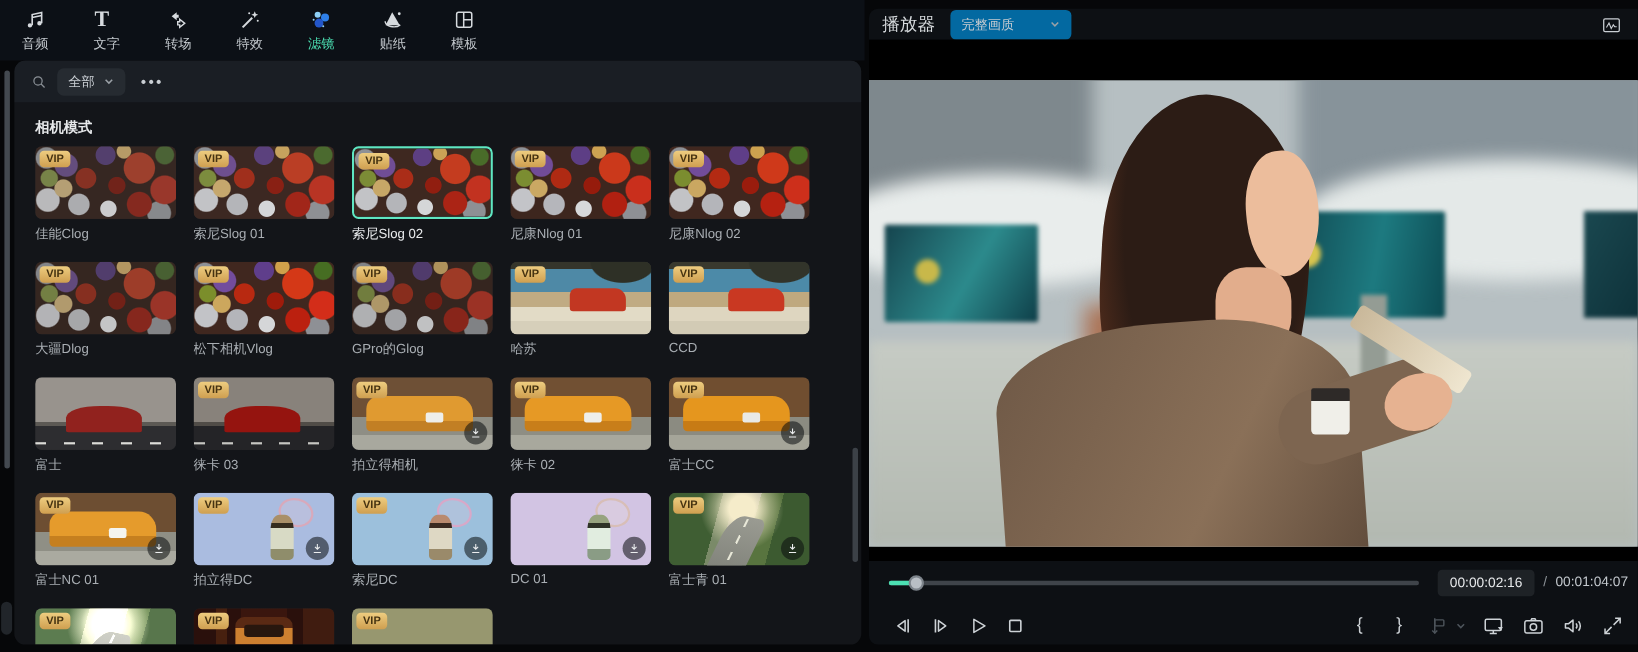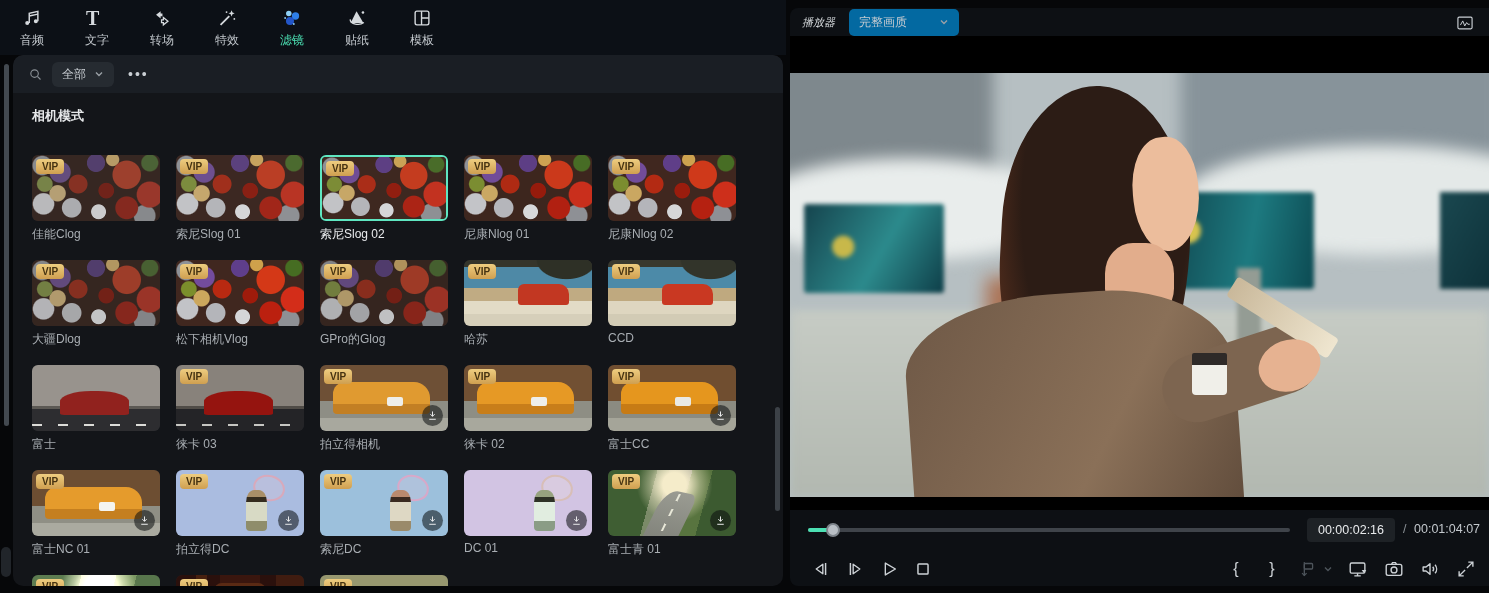--- a/index.html
+++ b/index.html
@@ -29,21 +29,21 @@
   .search-icon { width:15px; height:15px; color:#8a9096; margin-right:9px; }
   .search-input { flex:1; background:transparent; border:none; outline:none; color:#c9ced3;
                   font-size:13px; font-family:inherit; }
   .search-input::placeholder { color:#696f76; }
   .cat-pill { display:flex; align-items:center; gap:8px; background:#262b31; border-radius:6px;
               padding:4px 10px; font-size:12px; color:#c9ced3; cursor:pointer; margin-right:14px; }
   .chev { width:10px; height:10px; color:#9aa0a6; }
   .more-dots { color:#c9ced3; font-size:14px; letter-spacing:2px; cursor:pointer; line-height:10px; }
 
   .panel-body { position:absolute; left:0; top:38px; right:0; bottom:0; overflow:hidden; }
-  .section-title { margin:14px 0 30px 19px; font-size:13px; font-weight:bold; color:#e6e8ea; }
+  .section-title { margin:14px 0 8px 19px; font-size:13px; font-weight:bold; color:#e6e8ea; }
   .filter-grid { display:grid; grid-template-columns:repeat(5,128px); column-gap:16px; row-gap:17px;
                  padding-left:19px; }
   .filter-item { width:128px; cursor:pointer; }
   .thumb { width:128px; height:66px; border-radius:6px; position:relative; overflow:hidden;
            box-shadow:inset 0 0 0 1px rgba(255,255,255,.05); }
   .filter-item.selected .thumb { box-shadow:none; border:2px solid var(--selected-border,#5fe6c1); }
   .f-label { margin-top:5px; font-size:12px; color:#a9aeb3; white-space:nowrap; overflow:hidden;
              text-overflow:ellipsis; }
   .filter-item.selected .f-label { color:#e9ebed; }
   .vip-badge { position:absolute; left:4px; top:4px; padding:2px 6px; border-radius:4px;
@@ -112,21 +112,21 @@
   .art-olive::after { right:-2%; top:62%; width:30%; height:55%; background:#3a2f1f; border-radius:50% 50% 0 0; }
 
   .right-scroll { position:absolute; right:3px; top:352px; width:5px; height:104px; border-radius:3px;
                   background:#3c4147; }
 
   
   .player-panel { position:absolute; left:790px; top:8px; width:699px; height:578px;
                   background:#0d1014; border-radius:8px 0 0 8px; overflow:hidden; }
   .player-header { position:absolute; left:0; top:0; right:0; height:28px; display:flex;
                    align-items:center; padding:0 14px 0 12px; }
-  .player-title { font-size:11px; color:#d6dadd; margin-right:14px;font-style:italic; }
+  .player-title { font-size:16px; color:#d6dadd; margin-right:14px; }
   .quality-pill { display:flex; align-items:center; justify-content:space-between; width:110px;
                   background:#0369a1; border-radius:5px; padding:5px 10px; font-size:12px;
                   color:#c6cbd0; cursor:pointer; }
   .scope-btn { margin-left:auto; width:20px; height:18px; color:#c9ced3; cursor:pointer; }
 
   .video-area { position:absolute; left:0; top:28px; right:0; height:474px; background:#000; }
   .video-photo { position:absolute; left:0; top:37px; right:0; height:424px; background:#b6bfc2; overflow:hidden; }
   .ph { position:absolute; }
   .blur8 { filter:blur(8px); } .blur5 { filter:blur(5px); } .blur2 { filter:blur(2px); }
   .bld1 { left:-3%; top:-6%; width:32%; height:36%; background:#7e888d; }

